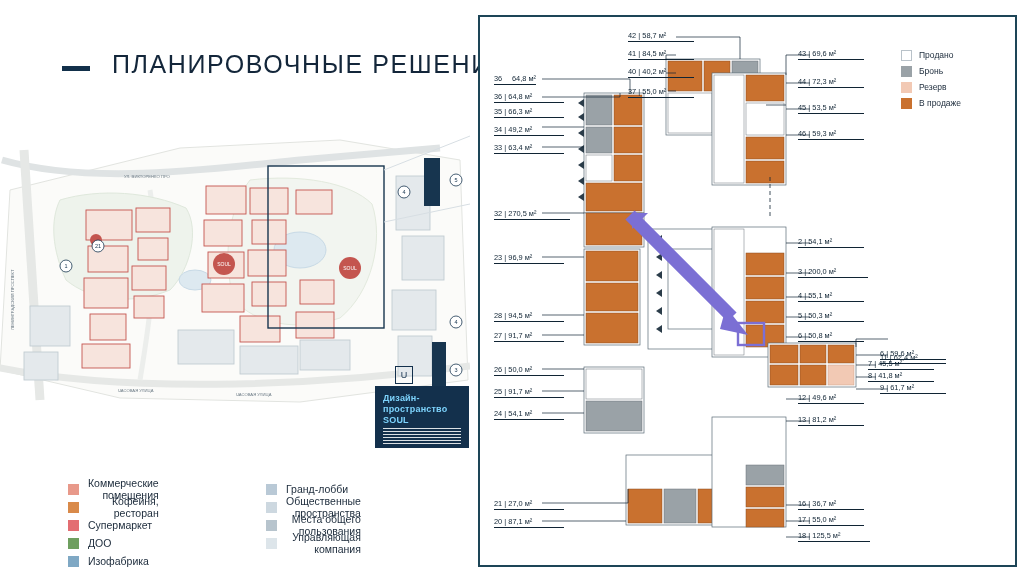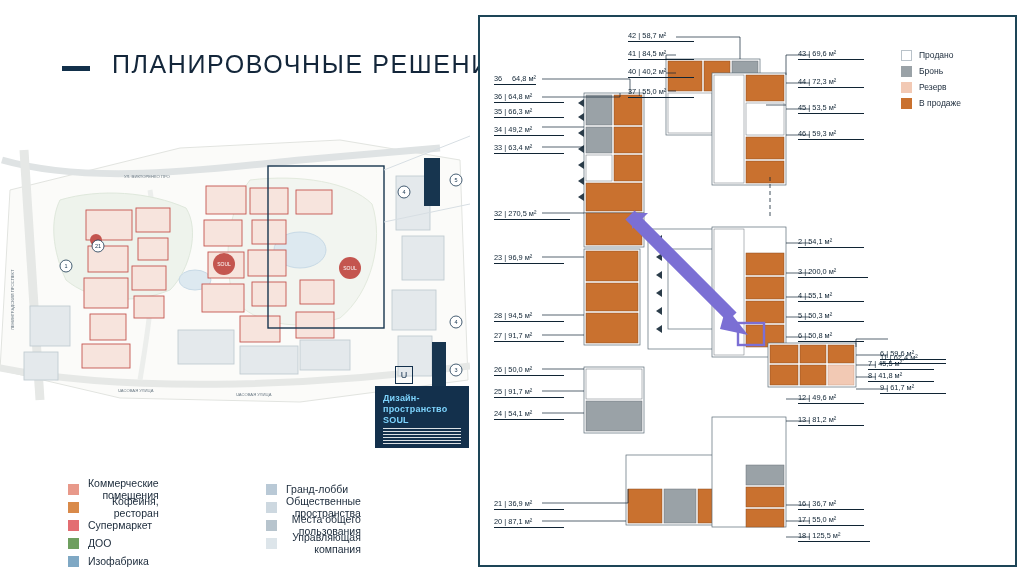--- a/index.html
+++ b/index.html
@@ -501,21 +501,21 @@
       <div class="flab" style="left:14px;top:90px;width:70px"><span>35</span> | <span>66,3 м²</span></div>
       <div class="flab" style="left:14px;top:108px;width:70px"><span>34</span> | <span>49,2 м²</span></div>
       <div class="flab" style="left:14px;top:126px;width:70px"><span>33</span> | <span>63,4 м²</span></div>
       <div class="flab" style="left:14px;top:192px;width:76px"><span>32</span> | <span>270,5 м²</span></div>
       <div class="flab" style="left:14px;top:236px;width:70px"><span>23</span> | <span>96,9 м²</span></div>
       <div class="flab" style="left:14px;top:294px;width:70px"><span>28</span> | <span>94,5 м²</span></div>
       <div class="flab" style="left:14px;top:314px;width:70px"><span>27</span> | <span>91,7 м²</span></div>
       <div class="flab" style="left:14px;top:348px;width:70px"><span>26</span> | <span>50,0 м²</span></div>
       <div class="flab" style="left:14px;top:370px;width:70px"><span>25</span> | <span>91,7 м²</span></div>
       <div class="flab" style="left:14px;top:392px;width:70px"><span>24</span> | <span>54,1 м²</span></div>
-      <div class="flab" style="left:14px;top:482px;width:70px"><span>21</span> | <span>36,9 м²</span></div>
+      <div class="flab" style="left:14px;top:482px;width:70px"><span>21</span> | <span>27,0 м²</span></div>
       <div class="flab" style="left:14px;top:500px;width:70px"><span>20</span> | <span>87,1 м²</span></div>
 
       <div class="flab" style="left:148px;top:14px;width:66px"><span>42</span> | <span>58,7 м²</span></div>
       <div class="flab" style="left:148px;top:32px;width:66px"><span>41</span> | <span>84,5 м²</span></div>
       <div class="flab" style="left:148px;top:50px;width:66px"><span>40</span> | <span>40,2 м²</span></div>
       <div class="flab" style="left:148px;top:70px;width:66px"><span>37</span> | <span>55,0 м²</span></div>
 
       <div class="flab" style="left:318px;top:32px;width:66px"><span>43</span> | <span>69,6 м²</span></div>
       <div class="flab" style="left:318px;top:60px;width:66px"><span>44</span> | <span>72,3 м²</span></div>
       <div class="flab" style="left:318px;top:86px;width:66px"><span>45</span> | <span>53,5 м²</span></div>

